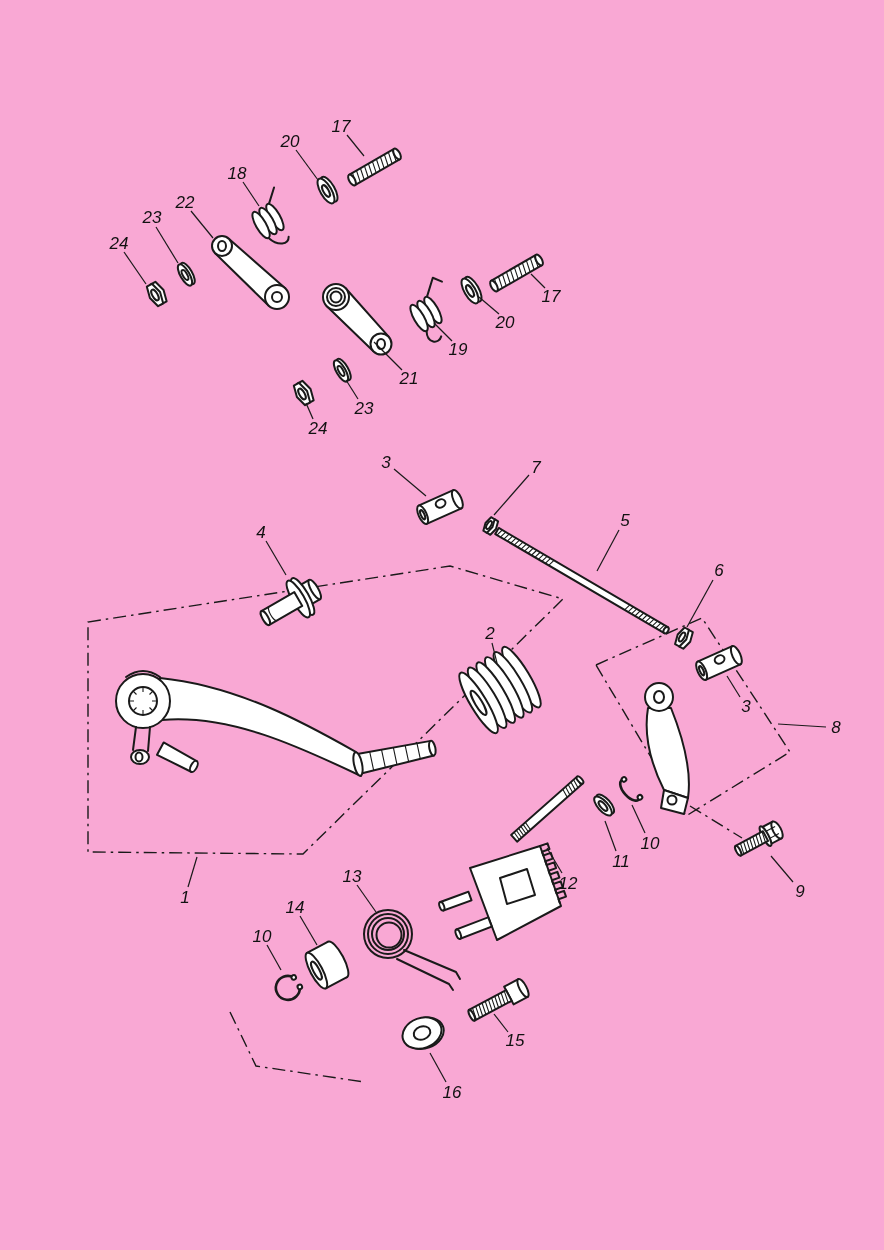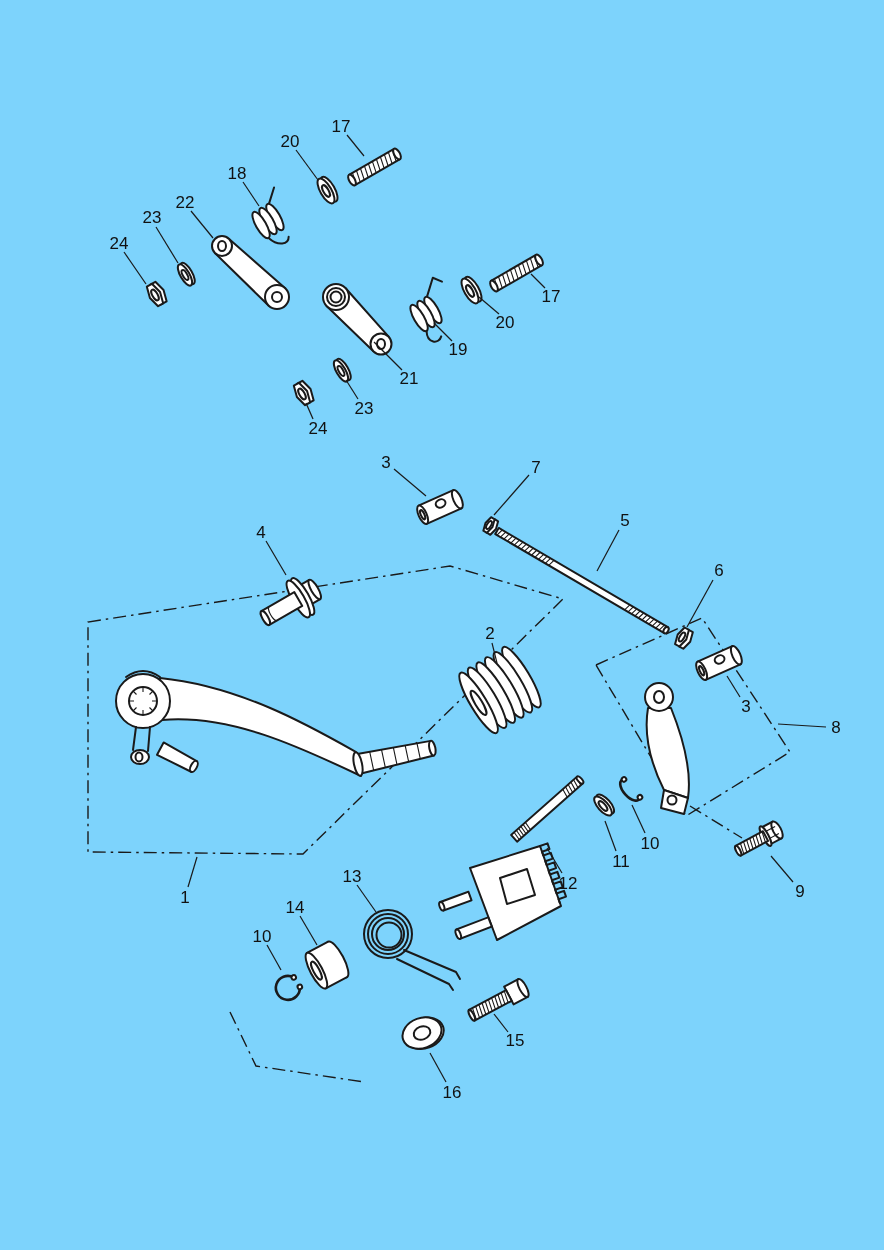--- a/index.html
+++ b/index.html
@@ -10,21 +10,21 @@
   .pw{fill:#ffffff;stroke:var(--line,#1a1a1a);stroke-width:2;stroke-linejoin:round;}
   .wn{fill:#ffffff;stroke:none;}
   .th{fill:none;stroke:var(--line,#1a1a1a);stroke-width:1.1;}
   .dd{fill:none;stroke:var(--line,#1a1a1a);stroke-width:1.4;stroke-dasharray:13 5 2.5 5;}
   .leader{stroke:var(--line,#1a1a1a);stroke-width:1.2;}
   .callout-text{font-family:"Liberation Sans",sans-serif;fill:var(--label,#111111);}
 </style>
 </head>
 <body>
 
-<div id="stage" style="background: #7dd3fc;">
+<div id="stage" style="background: #f9a8d4; font-style: italic;">
 <svg width="884" height="1250" viewBox="0 0 884 1250">
 
   <polygon class="dd" points="88,622 450,566 563,599 303,854 88,852"></polygon>
   <polygon class="dd" points="596,665 702,618 790,752 686,816"></polygon>
   <line class="dd" x1="690" y1="806" x2="742" y2="838"></line>
   <path class="dd" d="M230,1012 L256,1066 L364,1082"></path>
 
   <g transform="translate(352,180) rotate(-30)">
     <rect class="pw" x="0" y="-6" width="52" height="12"></rect>
     <path class="th" d="M4,-6 l-2.5,12M8.6,-6 l-2.5,12M13.2,-6 l-2.5,12M17.8,-6 l-2.5,12M22.4,-6 l-2.5,12M27,-6 l-2.5,12M31.6,-6 l-2.5,12M36.2,-6 l-2.5,12M40.8,-6 l-2.5,12M45.4,-6 l-2.5,12M50,-6 l-2.5,12"></path>

